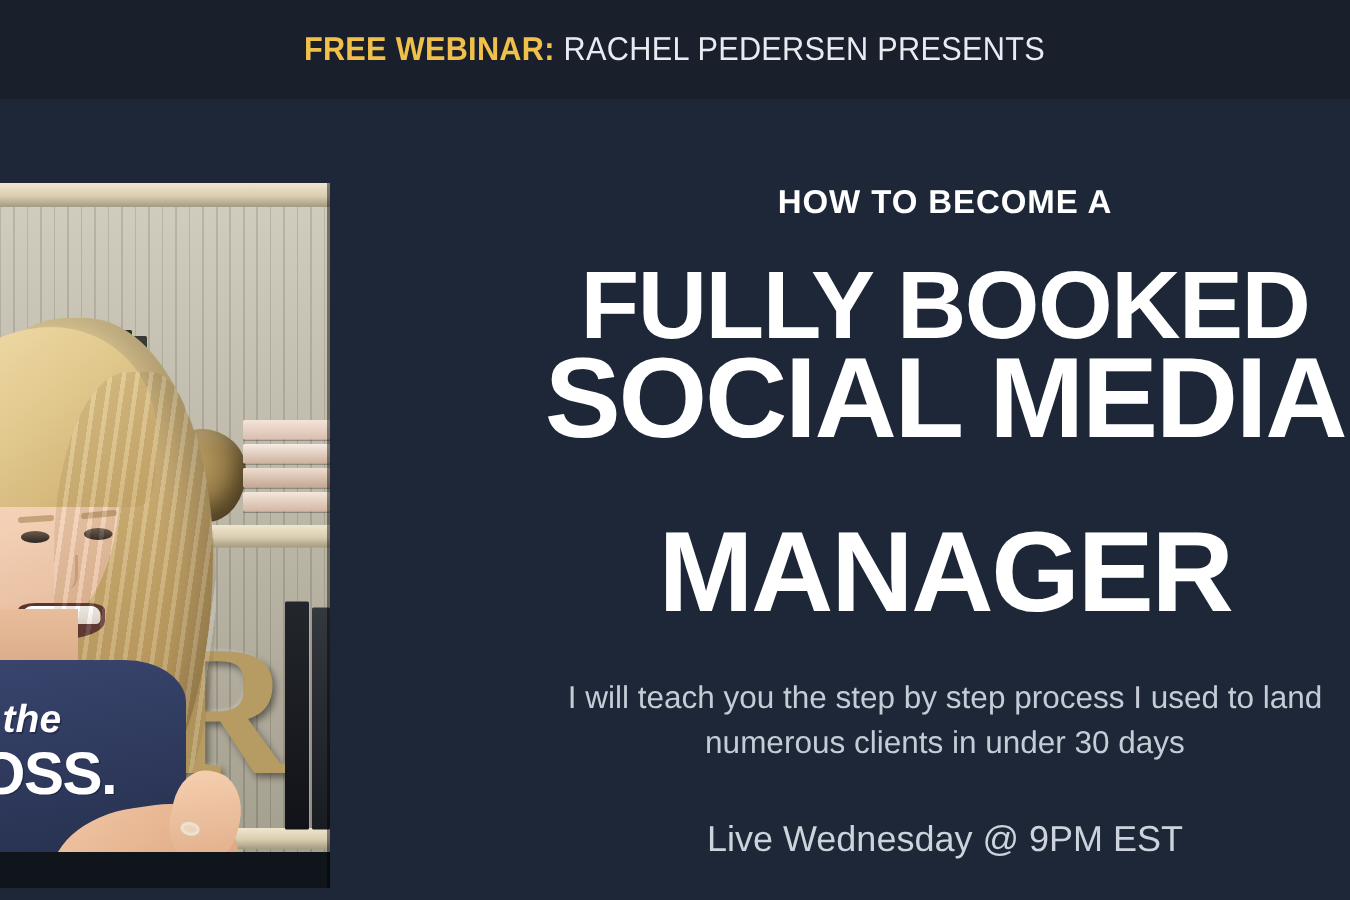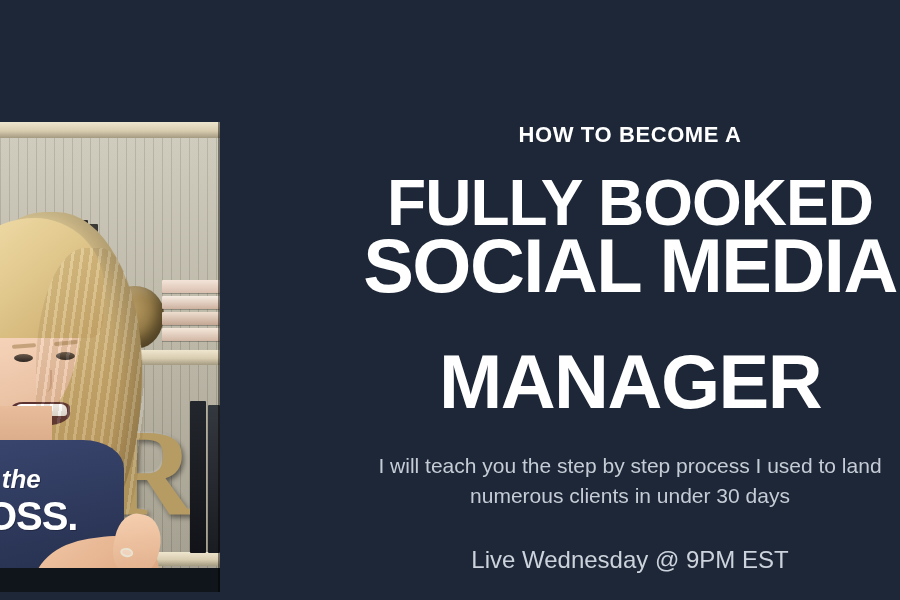--- a/index.html
+++ b/index.html
@@ -225,20 +225,25 @@
   .livetime {
     position:absolute; left:0; top:480px; width:760px; text-align:center;
     color:#ccd3dc; font-size:24px; white-space:nowrap;
   }
 </style>
 </head>
 <body>
 
 <div id="page">
 
+  <div class="topbar">
+    <div class="topbar-text">
+      <span class="tb-gold">FREE WEBINAR:</span><span class="tb-white"> RACHEL PEDERSEN PRESENTS</span>
+    </div>
+  </div>
 
   <div class="stage">
 
     <div class="photo-wrap">
       <div class="photo">
 
         <div class="shelf-back"></div>
         <div class="shelf-board shelf-top"></div>
         <div class="shelf-board shelf-mid"></div>
         <div class="shelf-board shelf-low"></div>

